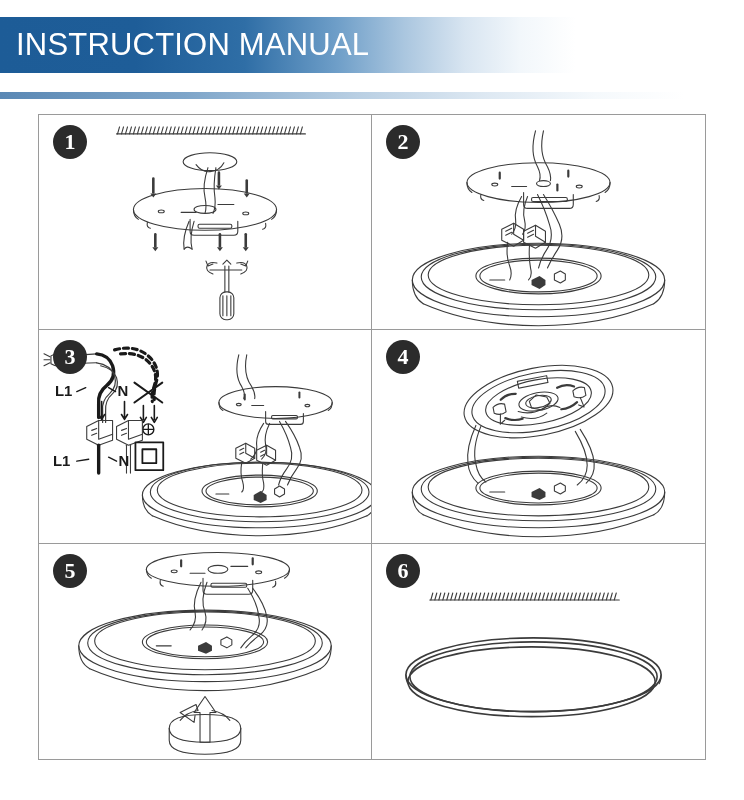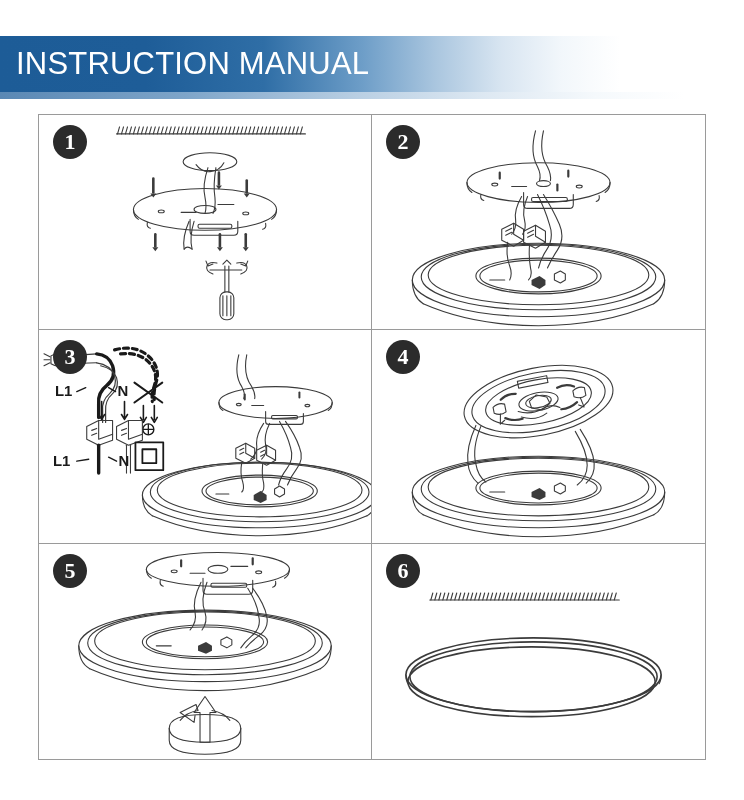--- a/index.html
+++ b/index.html
@@ -13,34 +13,33 @@
     height: 800px;
     position: relative;
     overflow: hidden;
     font-family: "Liberation Sans", sans-serif;
   }
 
   
   #header-banner {
     position: absolute;
     left: 0;
-    top: 36px;
+    top: 17px;
     width: 612px;
     height: 56px;
     background: linear-gradient(to right,
         #1d5c97 0%,
         #1e5d98 22%,
         #2f6ea6 40%,
         #6e9ec8 55%,
         #aac6df 66%,
         #d8e5f1 76%,
         #f2f7fb 85%,
         #ffffff 94%,
         #ffffff 100%);
-    padding-left: 48px;
   }
   #header-title {
     position: absolute;
     left: 16px;
     top: 50%;
     transform: translateY(-50%);
     color: #ffffff;
     font-size: 31px;
     font-weight: 400;
     letter-spacing: 0.2px;

